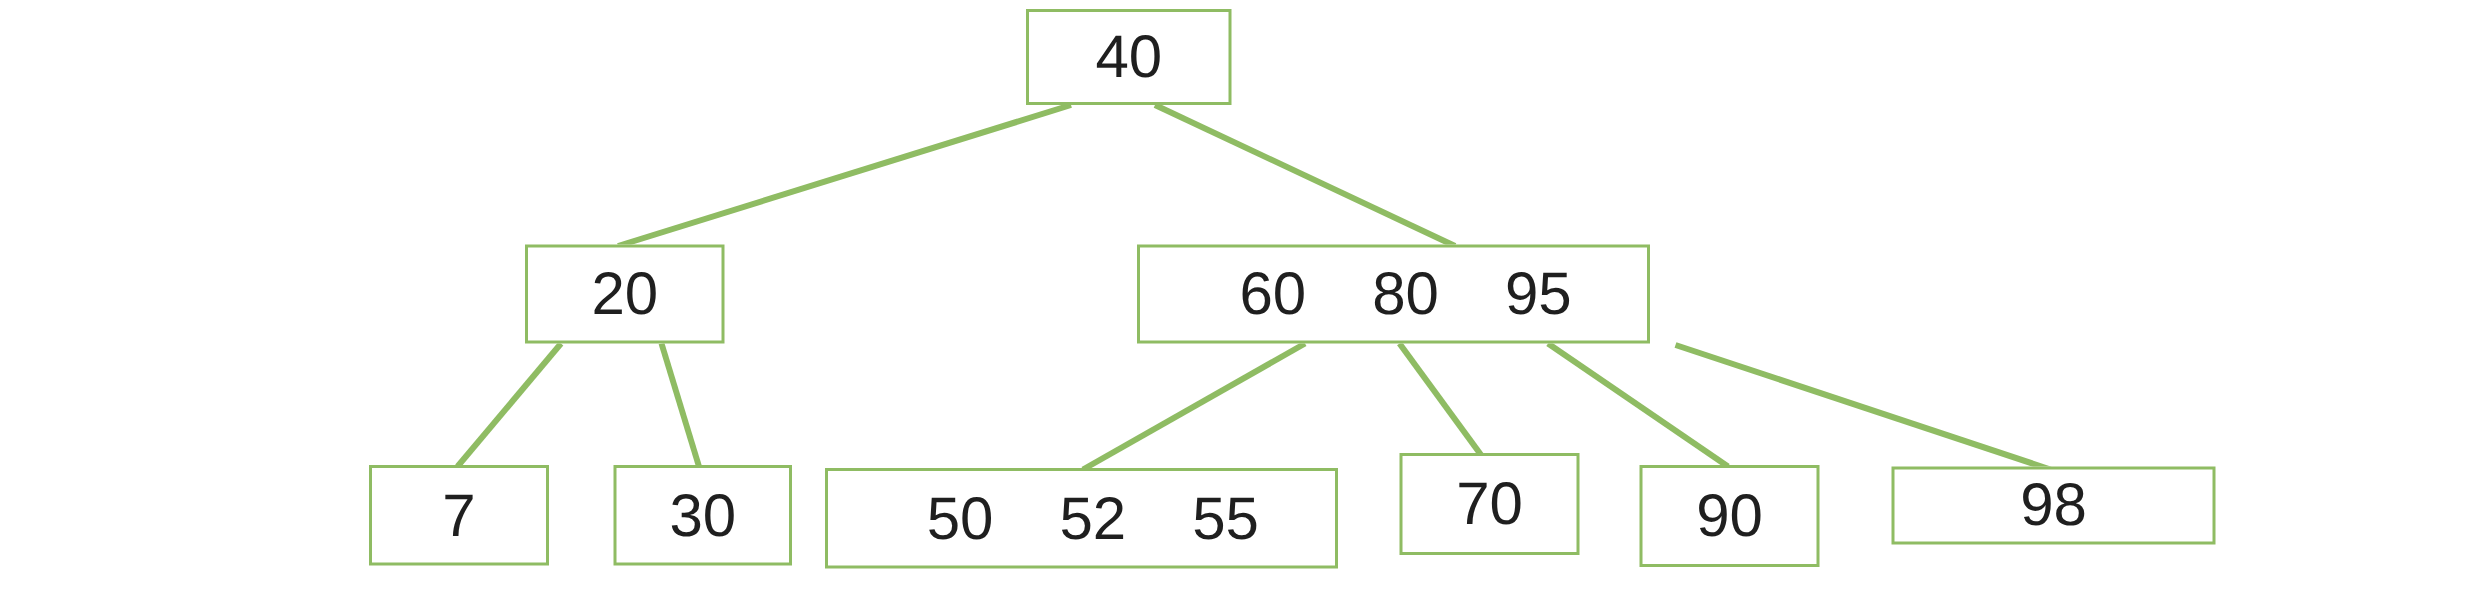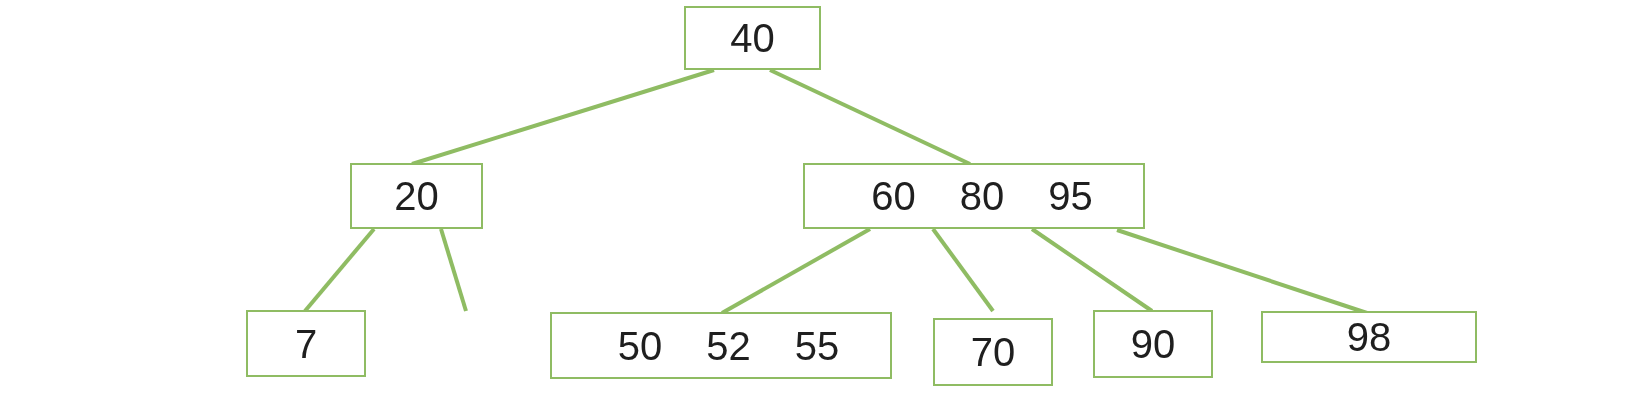--- a/index.html
+++ b/index.html
@@ -66,38 +66,41 @@
   </svg>
 
   <div class="node" style="left:684px; top:6px; width:137px; height:64px;">
     <span class="key">40</span>
   </div>
 
   <div class="node" style="left:350px; top:163px; width:133px; height:66px;">
     <span class="key">20</span>
   </div>
 
-  <div class="node" style="left:803px; top:163px; width:342px; height:66px;padding-left:16px;">
+  <div class="node" style="left:758px; top:163px; width:342px; height:66px;padding-left:16px;">
     <span class="key">60</span>
     <span class="key">80</span>
     <span class="key">95</span>
   </div>
 
   <div class="node" style="left:246px; top:310px; width:120px; height:67px;">
     <span class="key">7</span>
   </div>
 
+  <div class="node" style="left:409px; top:310px; width:119px; height:67px;">
+    <span class="key">30</span>
+  </div>
 
   <div class="node" style="left:550px; top:312px; width:342px; height:67px;padding-left:15px;">
     <span class="key">50</span>
     <span class="key">52</span>
     <span class="key">55</span>
   </div>
 
-  <div class="node" style="left:933px; top:318px; width:120px; height:68px;">
+  <div class="node" style="left:933px; top:302px; width:120px; height:68px;">
     <span class="key">70</span>
   </div>
 
   <div class="node" style="left:1093px; top:310px; width:120px; height:68px;">
     <span class="key">90</span>
   </div>
 
   <div class="node" style="left:1261px; top:311px; width:216px; height:52px;">
     <span class="key">98</span>
   </div>

